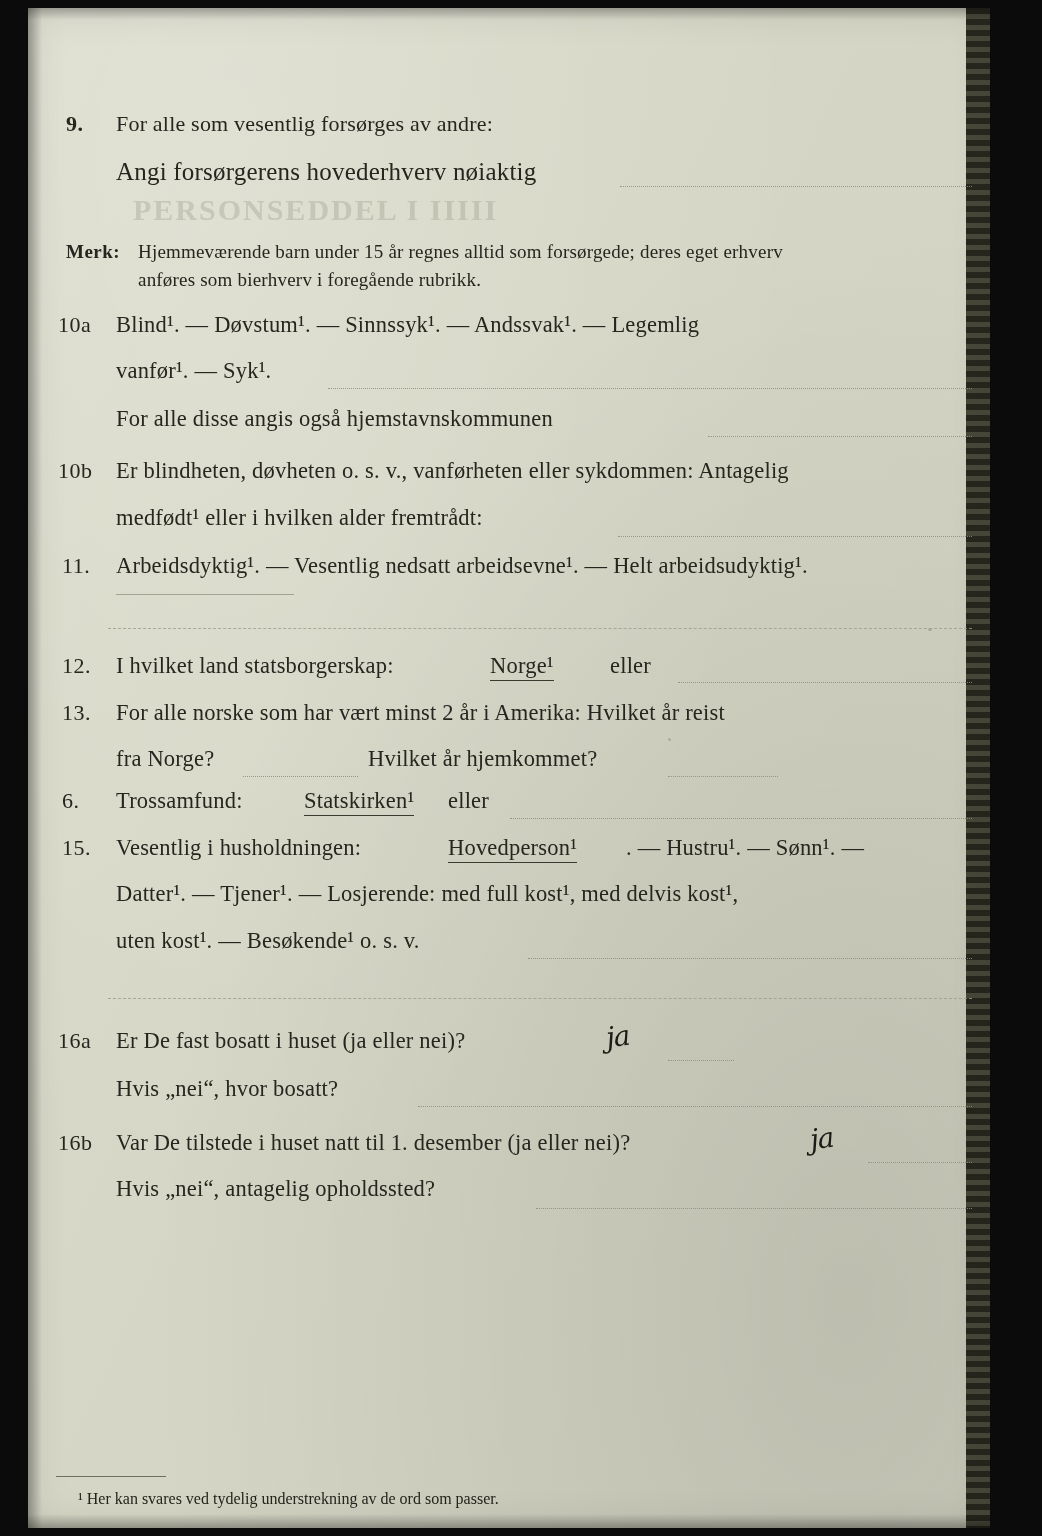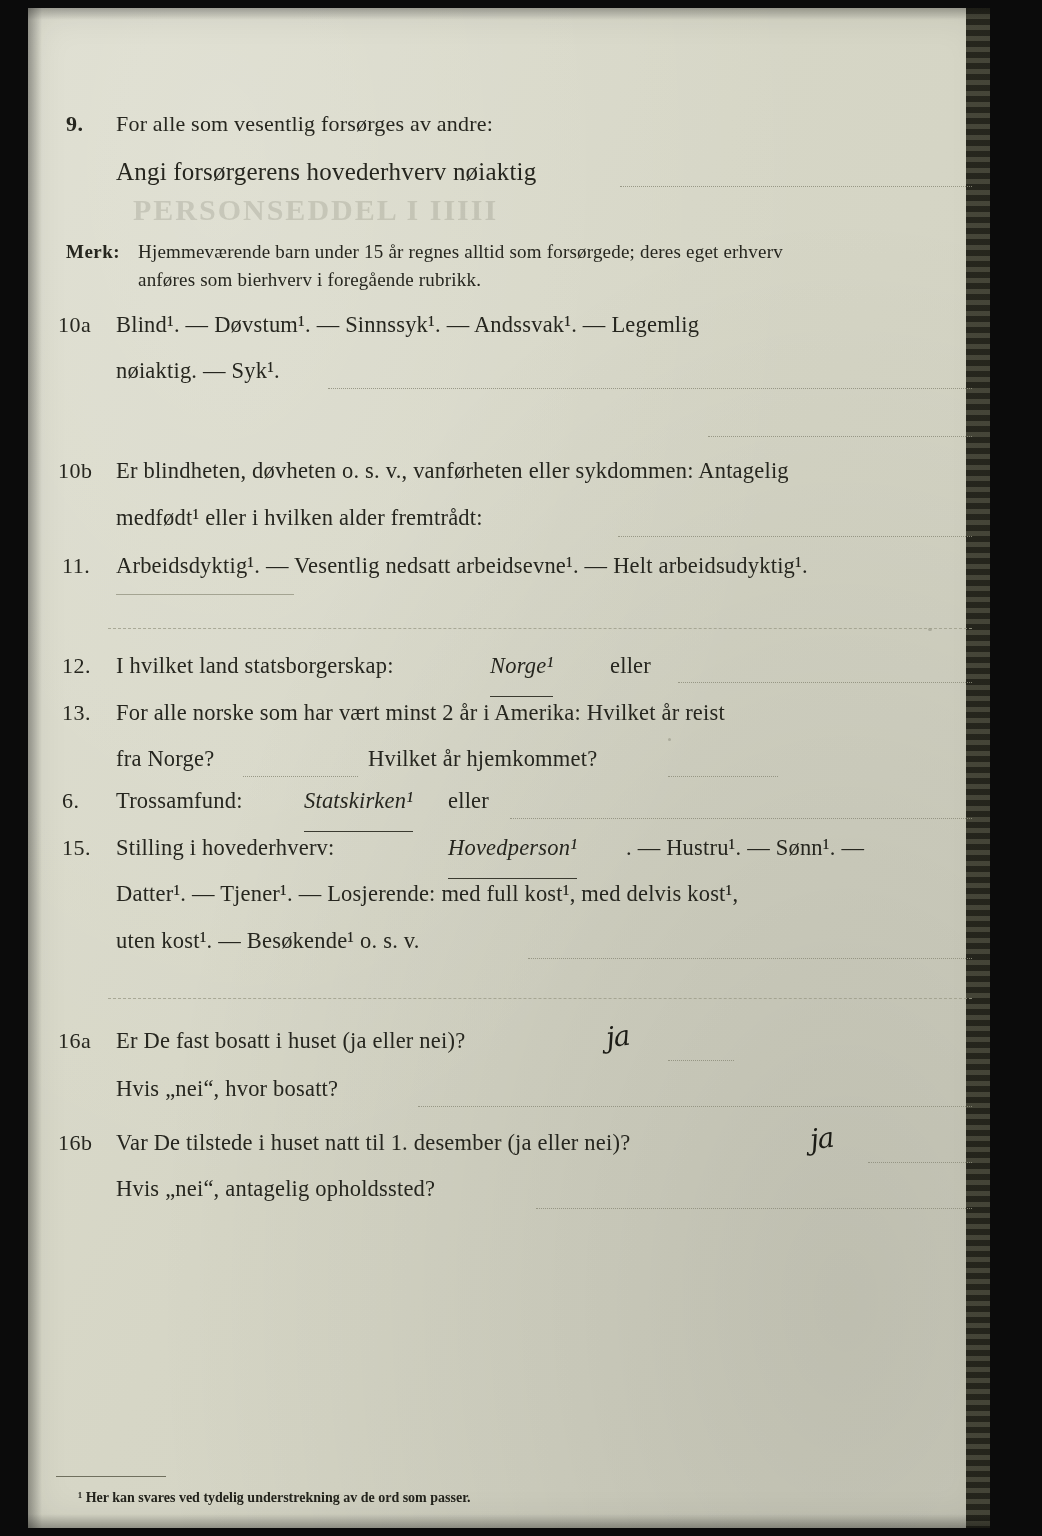--- a/index.html
+++ b/index.html
@@ -88,22 +88,21 @@
     letter-spacing: 0.2px;
   }
   .txt.small {
     font-size: 19px;
   }
   .bold {
     font-weight: bold;
   }
   .ul {
     border-bottom: 1.6px solid #3a3a30;
-    padding-bottom: 17px;
-    font-style: italic;
+    padding-bottom: 1px;
   }
   
   .rule {
     position: absolute;
     height: 0;
     border-bottom: 1px dotted #8e8e7c;
     opacity: 0.85;
   }
   .rule.solid {
     border-bottom: 1px solid #9a9a87;
@@ -119,22 +118,22 @@
     position: absolute;
     font-family: "DejaVu Serif", serif;
     font-style: italic;
     font-size: 28px;
     color: #1c1c16;
     transform: rotate(-7deg);
     letter-spacing: -1px;
   }
   .footnote {
     position: absolute;
-    font-size: 14px;
-    font-weight: bold;
+    font-size: 16px;
+    font-weight: normal;
     color: #23231c;
     white-space: nowrap;
   }
   .footline {
     position: absolute;
     border-bottom: 1px solid #6f6f5e;
     height: 0;
   }
   
   .ghost {
@@ -178,22 +177,23 @@
       <span class="txt" style="left:88px; top:103px; font-size:22px;">For alle som vesentlig forsørges av andre:</span>
       <span class="txt" style="left:88px; top:150px; font-size:25px;">Angi forsørgerens hovederhverv nøiaktig</span>
       <div class="rule" style="left:592px; top:178px; width:352px;"></div>
 
       <span class="num bold" style="left:38px; top:233px; font-size:19px;">Merk:</span>
       <span class="txt small" style="left:110px; top:233px;">Hjemmeværende barn under 15 år regnes alltid som forsørgede; deres eget erhverv</span>
       <span class="txt small" style="left:110px; top:261px;">anføres som bierhverv i foregående rubrikk.</span>
 
       <span class="num" style="left:30px; top:304px;">10a</span>
       <span class="txt" style="left:88px; top:304px;">Blind¹. — Døvstum¹. — Sinnssyk¹. — Andssvak¹. — Legemlig</span>
-      <span class="txt" style="left:88px; top:350px;">nøiaktig. — Syk¹.</span>
+      <span class="txt" style="left:88px; top:350px;">vanfør¹. — Syk¹.</span>
       <div class="rule" style="left:300px; top:380px; width:644px;"></div>
+      <span class="txt" style="left:88px; top:398px;">For alle disse angis også hjemstavnskommunen</span>
       <div class="rule" style="left:680px; top:428px; width:264px;"></div>
 
       <span class="num" style="left:30px; top:450px;">10b</span>
       <span class="txt" style="left:88px; top:450px;">Er blindheten, døvheten o. s. v., vanførheten eller sykdommen: Antagelig</span>
       <span class="txt" style="left:88px; top:497px;">medfødt¹ eller i hvilken alder fremtrådt:</span>
       <div class="rule" style="left:590px; top:528px; width:354px;"></div>
 
       <span class="num" style="left:34px; top:545px;">11.</span>
       <span class="txt" style="left:88px; top:545px;">Arbeidsdyktig¹. — Vesentlig nedsatt arbeidsevne¹. — Helt arbeidsudyktig¹.</span>
       <div class="rule solid" style="left:88px; top:586px; width:178px;"></div>
@@ -212,21 +212,21 @@
       <span class="txt" style="left:340px; top:738px;">Hvilket år hjemkommet?</span>
       <div class="rule" style="left:640px; top:768px; width:110px;"></div>
 
       <span class="num" style="left:34px; top:780px;">6.</span>
       <span class="txt" style="left:88px; top:780px;">Trossamfund:</span>
       <span class="txt ul" style="left:276px; top:780px;">Statskirken¹</span>
       <span class="txt" style="left:420px; top:780px;">eller</span>
       <div class="rule" style="left:482px; top:810px; width:462px;"></div>
 
       <span class="num" style="left:34px; top:827px;">15.</span>
-      <span class="txt" style="left:88px; top:827px;">Stilling i hovederhverv:</span>
+      <span class="txt" style="left:88px; top:827px;">Vesentlig i husholdningen:</span>
       <span class="txt ul" style="left:420px; top:827px;">Hovedperson¹</span>
       <span class="txt" style="left:598px; top:827px;">. — Hustru¹. — Sønn¹. —</span>
       <span class="txt" style="left:88px; top:920px;">uten kost¹. — Besøkende¹ o. s. v.</span>
       <span class="txt" style="left:88px; top:873px;">Datter¹. — Tjener¹. — Losjerende:  med full kost¹, med delvis kost¹,</span>
       <div class="rule" style="left:500px; top:950px; width:444px;"></div>
       <div class="sep" style="left:80px; top:990px; width:864px;"></div>
 
       <span class="num" style="left:30px; top:1020px;">16a</span>
       <span class="txt" style="left:88px; top:1020px;">Er De fast bosatt i huset (ja eller nei)?</span>
       <span class="hand" style="left:578px; top:1012px;">ja</span>

